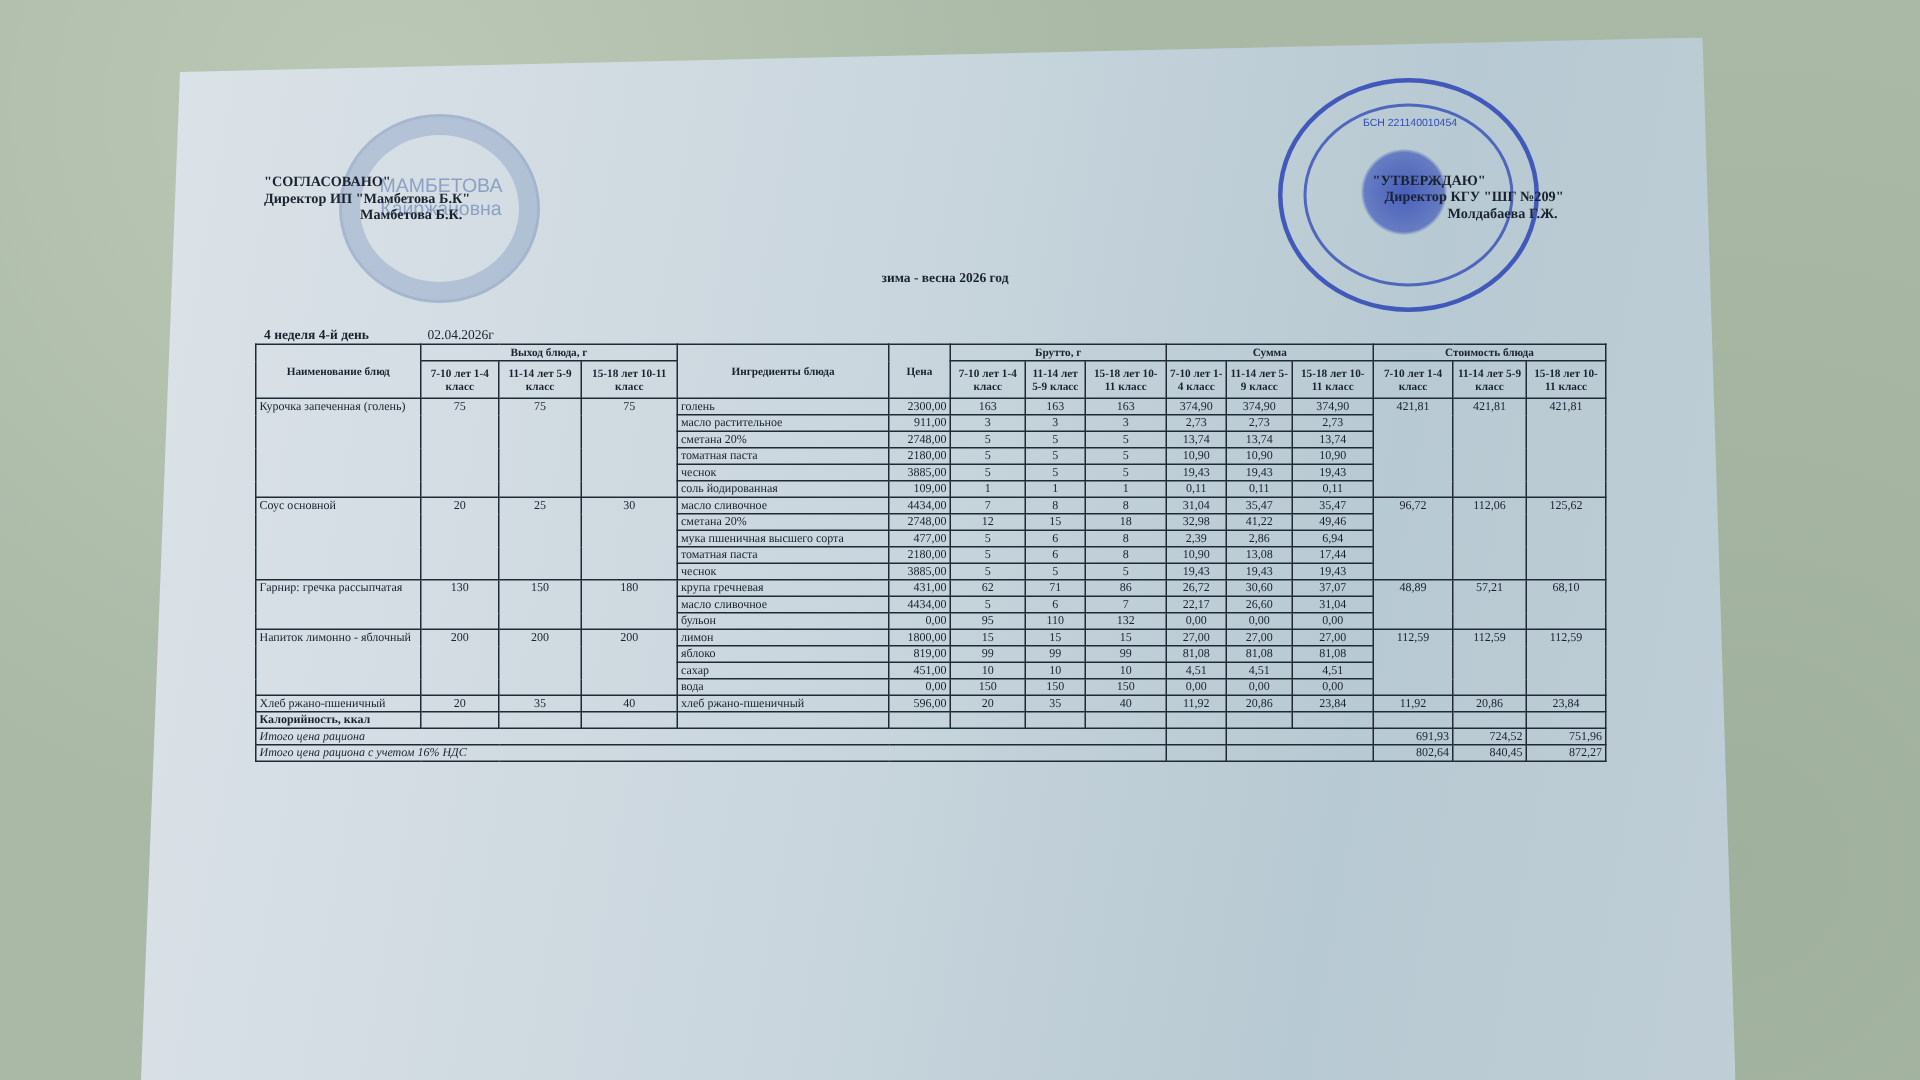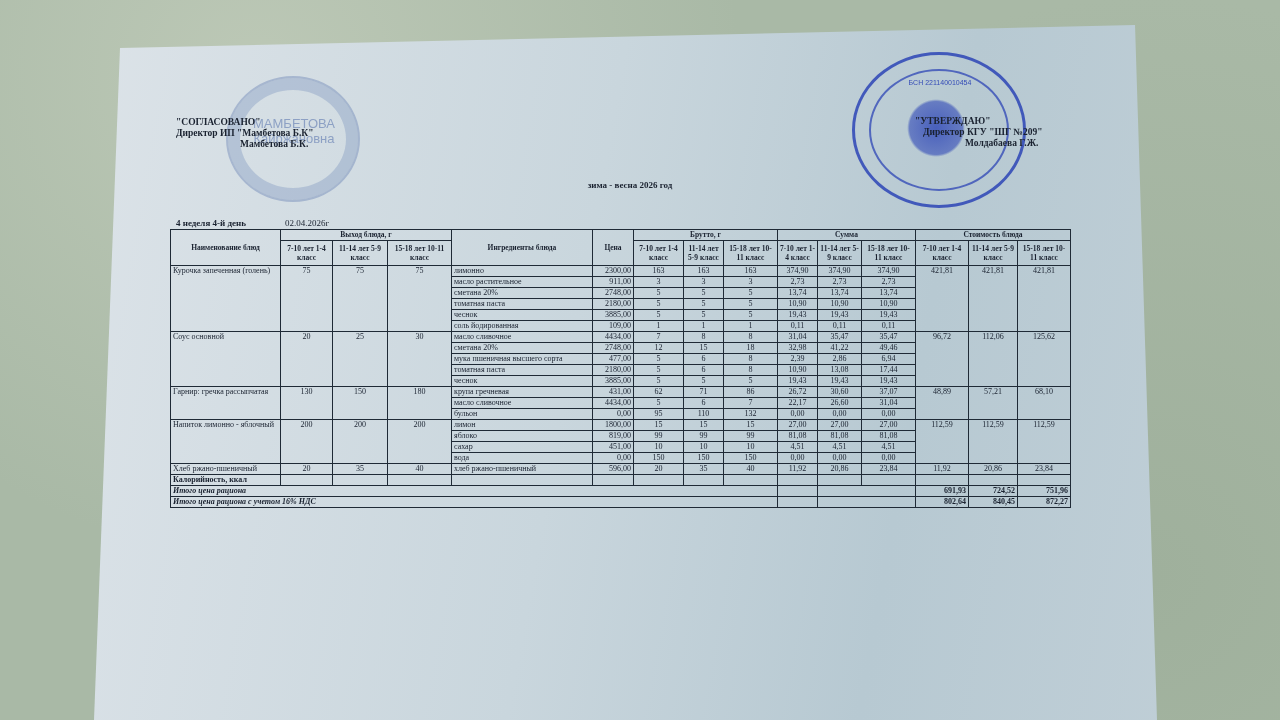--- a/index.html
+++ b/index.html
@@ -24,21 +24,21 @@
   .stamp-right .emblem{position:absolute;left:48px;top:38px;width:66px;height:70px;border-radius:50%;background:radial-gradient(circle,rgba(35,60,180,.75) 0,rgba(35,60,180,.55) 55%,transparent 60%);}
   .stamp-right .bin{position:absolute;left:40px;top:24px;width:90px;text-align:center;font-size:7px;color:rgba(35,60,180,.9);font-family:"Liberation Sans",sans-serif;}
   table.menu{position:absolute;left:170px;top:229px;border-collapse:collapse;font-size:8px;table-layout:fixed;}
   table.menu td,table.menu th{border:1px solid #1f2a36;padding:0 2px;height:10px;line-height:10px;white-space:nowrap;overflow:hidden;}
   table.menu th{font-weight:bold;font-size:7.5px;}
   th.hdr2{height:24px !important;line-height:9px !important;white-space:normal !important;}
   td.num{text-align:center;}
   td.r{text-align:right;}
   td.top{vertical-align:top;}
   td.name{white-space:normal !important;line-height:10px;vertical-align:top;}
-  .tot td{font-weight:bold;font-style:italic;margin-left:10px;}
+  .tot td{font-weight:normal;font-style:italic;margin-left:10px;}
   .kcal td{font-weight:bold;}
   .totnum{text-align:right;font-style:normal !important;}
 </style>
 </head>
 <body>
 
 <div class="paper"></div>
 
 <div class="stamp stamp-left">
   <div class="st-name">МАМБЕТОВА Кайржановна</div>
@@ -111,21 +111,21 @@
       <th class="hdr2">11-14 лет 5-9 класс</th>
       <th class="hdr2">15-18 лет 10-11 класс</th>
     </tr>
   </thead>
   <tbody id="menu-body">
     <tr>
         <td class="name" rowspan="6">Курочка запеченная (голень)</td>
         <td class="num top" rowspan="6">75</td>
         <td class="num top" rowspan="6">75</td>
         <td class="num top" rowspan="6">75</td>
-        <td>лимонно</td>
+        <td>голень</td>
         <td class="r">2300,00</td>
         <td class="num">163</td>
         <td class="num">163</td>
         <td class="num">163</td>
         <td class="num">374,90</td>
         <td class="num">374,90</td>
         <td class="num">374,90</td>
         <td class="num top" rowspan="6">421,81</td>
         <td class="num top" rowspan="6">421,81</td>
         <td class="num top" rowspan="6">421,81</td>

